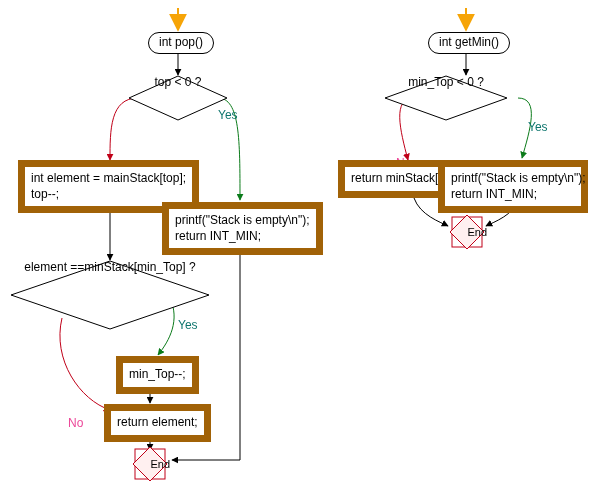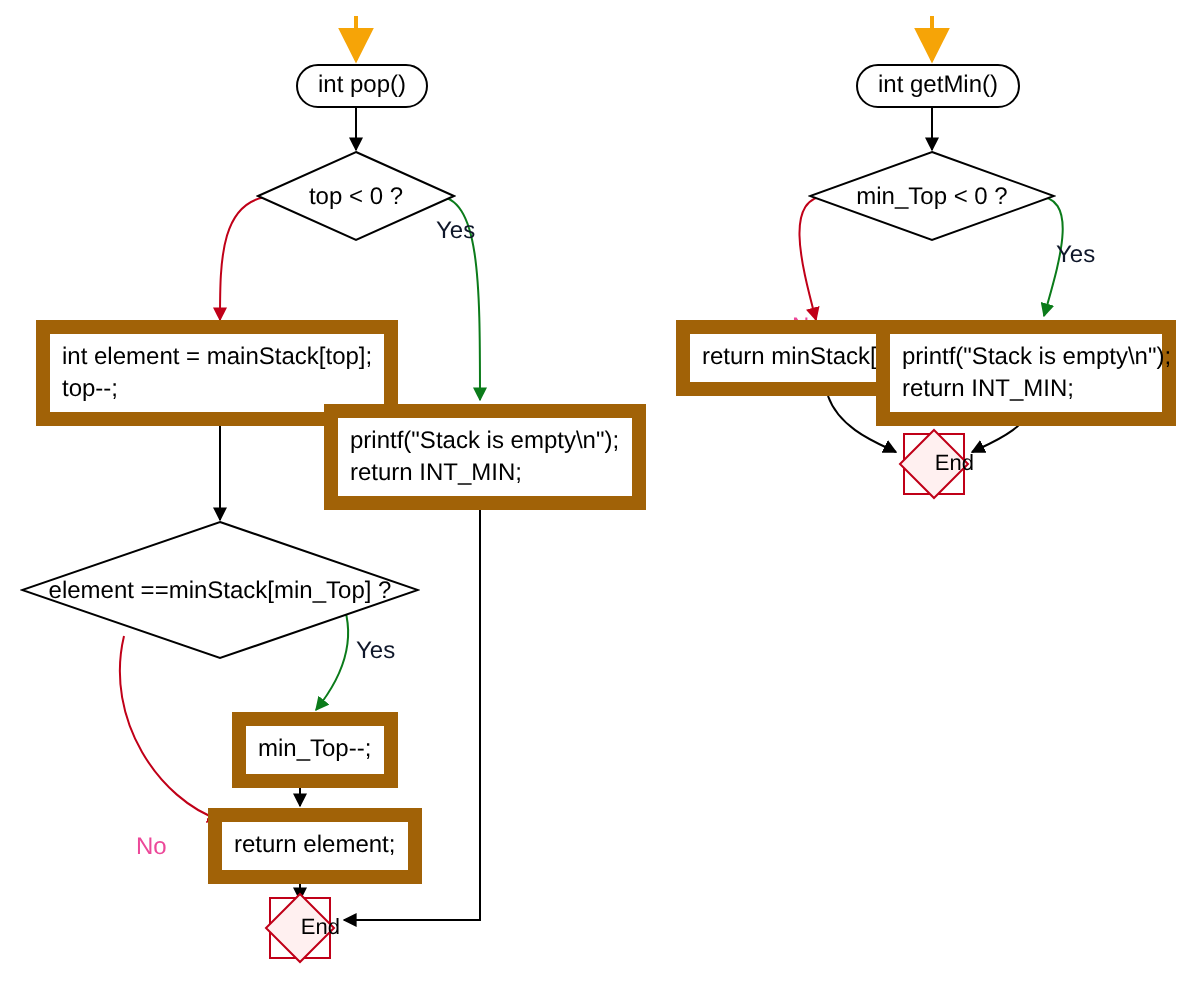--- a/index.html
+++ b/index.html
@@ -37,31 +37,30 @@
     white-space: nowrap;
   }
   .decision {
     position: absolute;
   }
   .decision svg { position: absolute; left:0; top:0; }
   .decision .label {
     position: absolute;
     left: 0; right: 0; top: 0; bottom: 0;
     display: flex;
-    align-items: center;
     justify-content: center;
     text-align: center;
     white-space: nowrap;
     line-height: 1.2;
   }
   .edge-label {
     position: absolute;
     font-size: 12px;
   }
-  .yes { color: #0f172a; }
+  .yes { color: #0f766e; }
   .no  { color: #ec4899; margin-top: 36px; }
   .end-box {
     position: absolute;
     width: 40px;
     height: 40px;
   }
   .end-box svg { position: absolute; left:0; top:0; }
   .end-box .label {
     position: absolute;
     left:0; right:0; top:0; bottom:0;
@@ -175,21 +174,21 @@
     </svg>
     <div class="label">
         <span>End</span>
       </div>
   </div>
 
   <div class="node terminal" style="left:428px; top:32px;text-align:right;">
     <span>int getMin()</span>
   </div>
 
-  <div class="decision" style="left:404px; top:75px; width:124px; height:46px;">
+  <div class="decision" style="left:384px; top:75px; width:124px; height:46px;">
     <svg width="124" height="46">
         <polygon points="62,1 123,23 62,45 1,23" fill="#fff" stroke="#000"></polygon>
       </svg>
     <div class="label">
         <span>min_Top &lt; 0 ?</span>
       </div>
   </div>
   <div class="edge-label yes" style="left:528px; top:120px;">Yes</div>
   <div class="edge-label no" style="left:396px; top:120px;">No</div>
 

